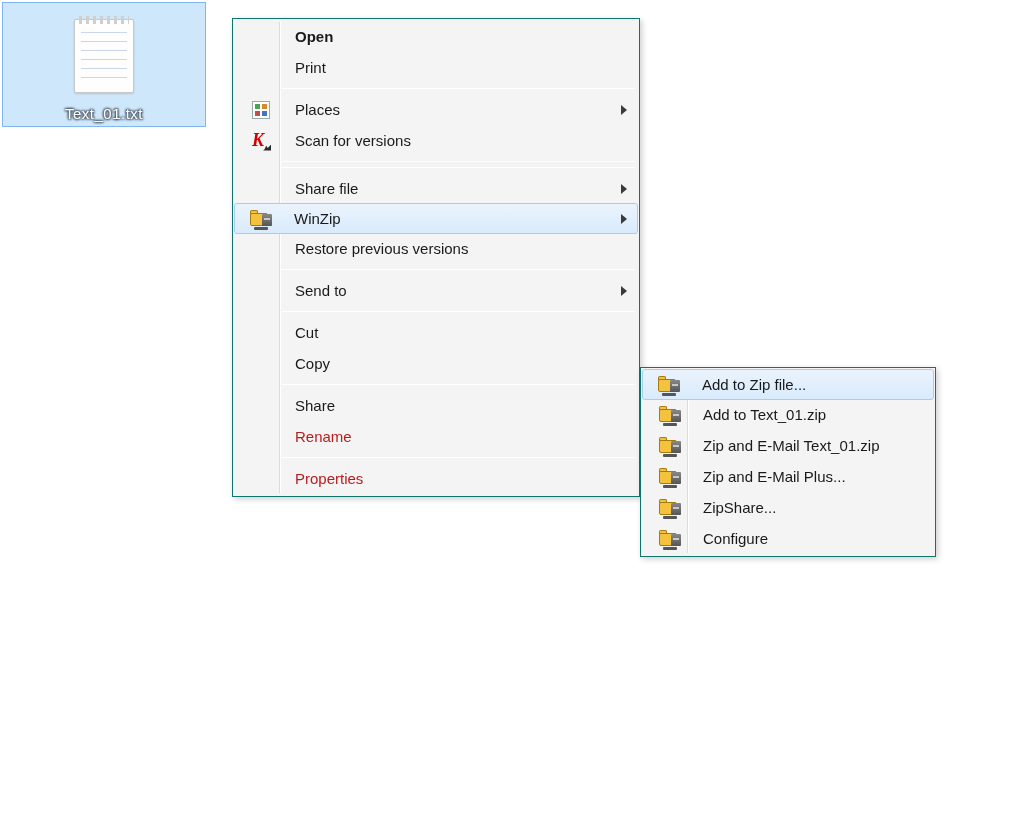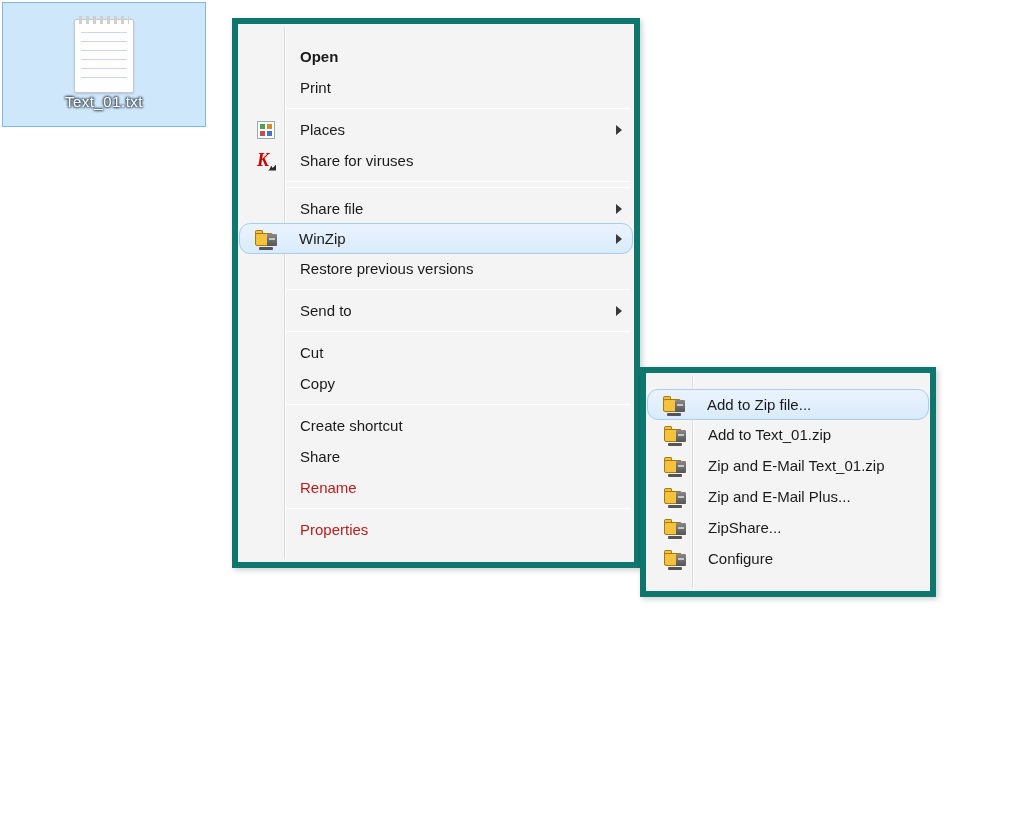--- a/index.html
+++ b/index.html
@@ -32,34 +32,34 @@
     }
     .notepad-spiral{
       position:absolute; top:-4px; left:4px; right:4px; height:8px;
       background-image:repeating-linear-gradient(to right,#cfcfcf 0 3px,transparent 3px 7px);
     }
     .notepad-lines{
       position:absolute; top:12px; left:6px; right:6px; bottom:6px;
       background:repeating-linear-gradient(to bottom,#c9d6ec 0 1px,transparent 1px 9px);
     }
     .file-label{
-      margin-top:0;
+      margin-top:12px;
       color:#fff;
       font-size:15px;
       text-shadow:1px 1px 2px #4b5a6b, -1px -1px 2px #4b5a6b, 1px -1px 2px #4b5a6b, -1px 1px 2px #4b5a6b;
       letter-spacing:.5px;
     }
 
     
     .menu {
       position:absolute;
       background:#f4f4f4;
-      border:6px solid #0f766e;
+      border:1px solid #0f766e;
       box-shadow:2px 2px 6px rgba(0,0,0,.2);
-      padding:17px 2px;
+      padding:2px 2px;
     }
     .menu.primary { left:232px; top:18px; width:408px; }
     .menu.sub     { left:640px; top:367px; width:296px; }
 
     .menu-item{
       display:flex; align-items:center;
       height:31px;
       padding:0 20px 0 4px;
       position:relative;
       cursor:default;
@@ -72,21 +72,21 @@
     .menu-item .label{ flex:1; padding-left:12px; }
     .menu-item.bold .label{ font-weight:700; }
     .menu-item .arrow{
       position:absolute; right:10px; top:50%; transform:translateY(-50%);
       width:0;height:0;border-top:5px solid transparent;border-bottom:5px solid transparent;border-left:6px solid #3a3a3a;
     }
     .menu-item.disabled{ color:#b91c1c; }
     .menu-item.hovered{
       background:linear-gradient(#eaf3fd,#d9ebfc);
       border:1px solid #a9cdef;
-      border-radius:11px;
+      border-radius:3px;
       margin:-1px;
       padding-right:19px; padding-left:3px;
     }
     .menu-item.hovered .iconbox{ width:44px; }
 
     .menu-sep{
       height:1px;
       margin:5px 2px 5px 46px;
       background:#d8d8d8;
       border-bottom:1px solid #fff;
@@ -156,21 +156,21 @@
           <span class="br"></span>
         </span>
       </span>
     <span class="label">Places</span>
     <span class="arrow"></span>
   </div>
   <div class="menu-item">
     <span class="iconbox">
         <span class="icon-kaspersky">K</span>
       </span>
-    <span class="label">Share for viruses</span>
+    <span class="label">Scan for versions</span>
   </div>
 
   <div class="menu-sep"></div>
 
 
   <div class="menu-sep"></div>
 
   <div class="menu-item">
     <span class="iconbox"></span>
       <span class="label">Share file</span>
@@ -209,24 +209,20 @@
   </div>
   <div class="menu-item">
     <span class="iconbox"></span>
       <span class="label">Copy</span>
   </div>
 
   <div class="menu-sep"></div>
 
   <div class="menu-item">
     <span class="iconbox"></span>
-      <span class="label">Create shortcut</span>
-  </div>
-  <div class="menu-item">
-    <span class="iconbox"></span>
       <span class="label">Share</span>
   </div>
   <div class="menu-item disabled">
     <span class="iconbox"></span>
       <span class="label">Rename</span>
   </div>
 
   <div class="menu-sep"></div>
 
   <div class="menu-item disabled">

